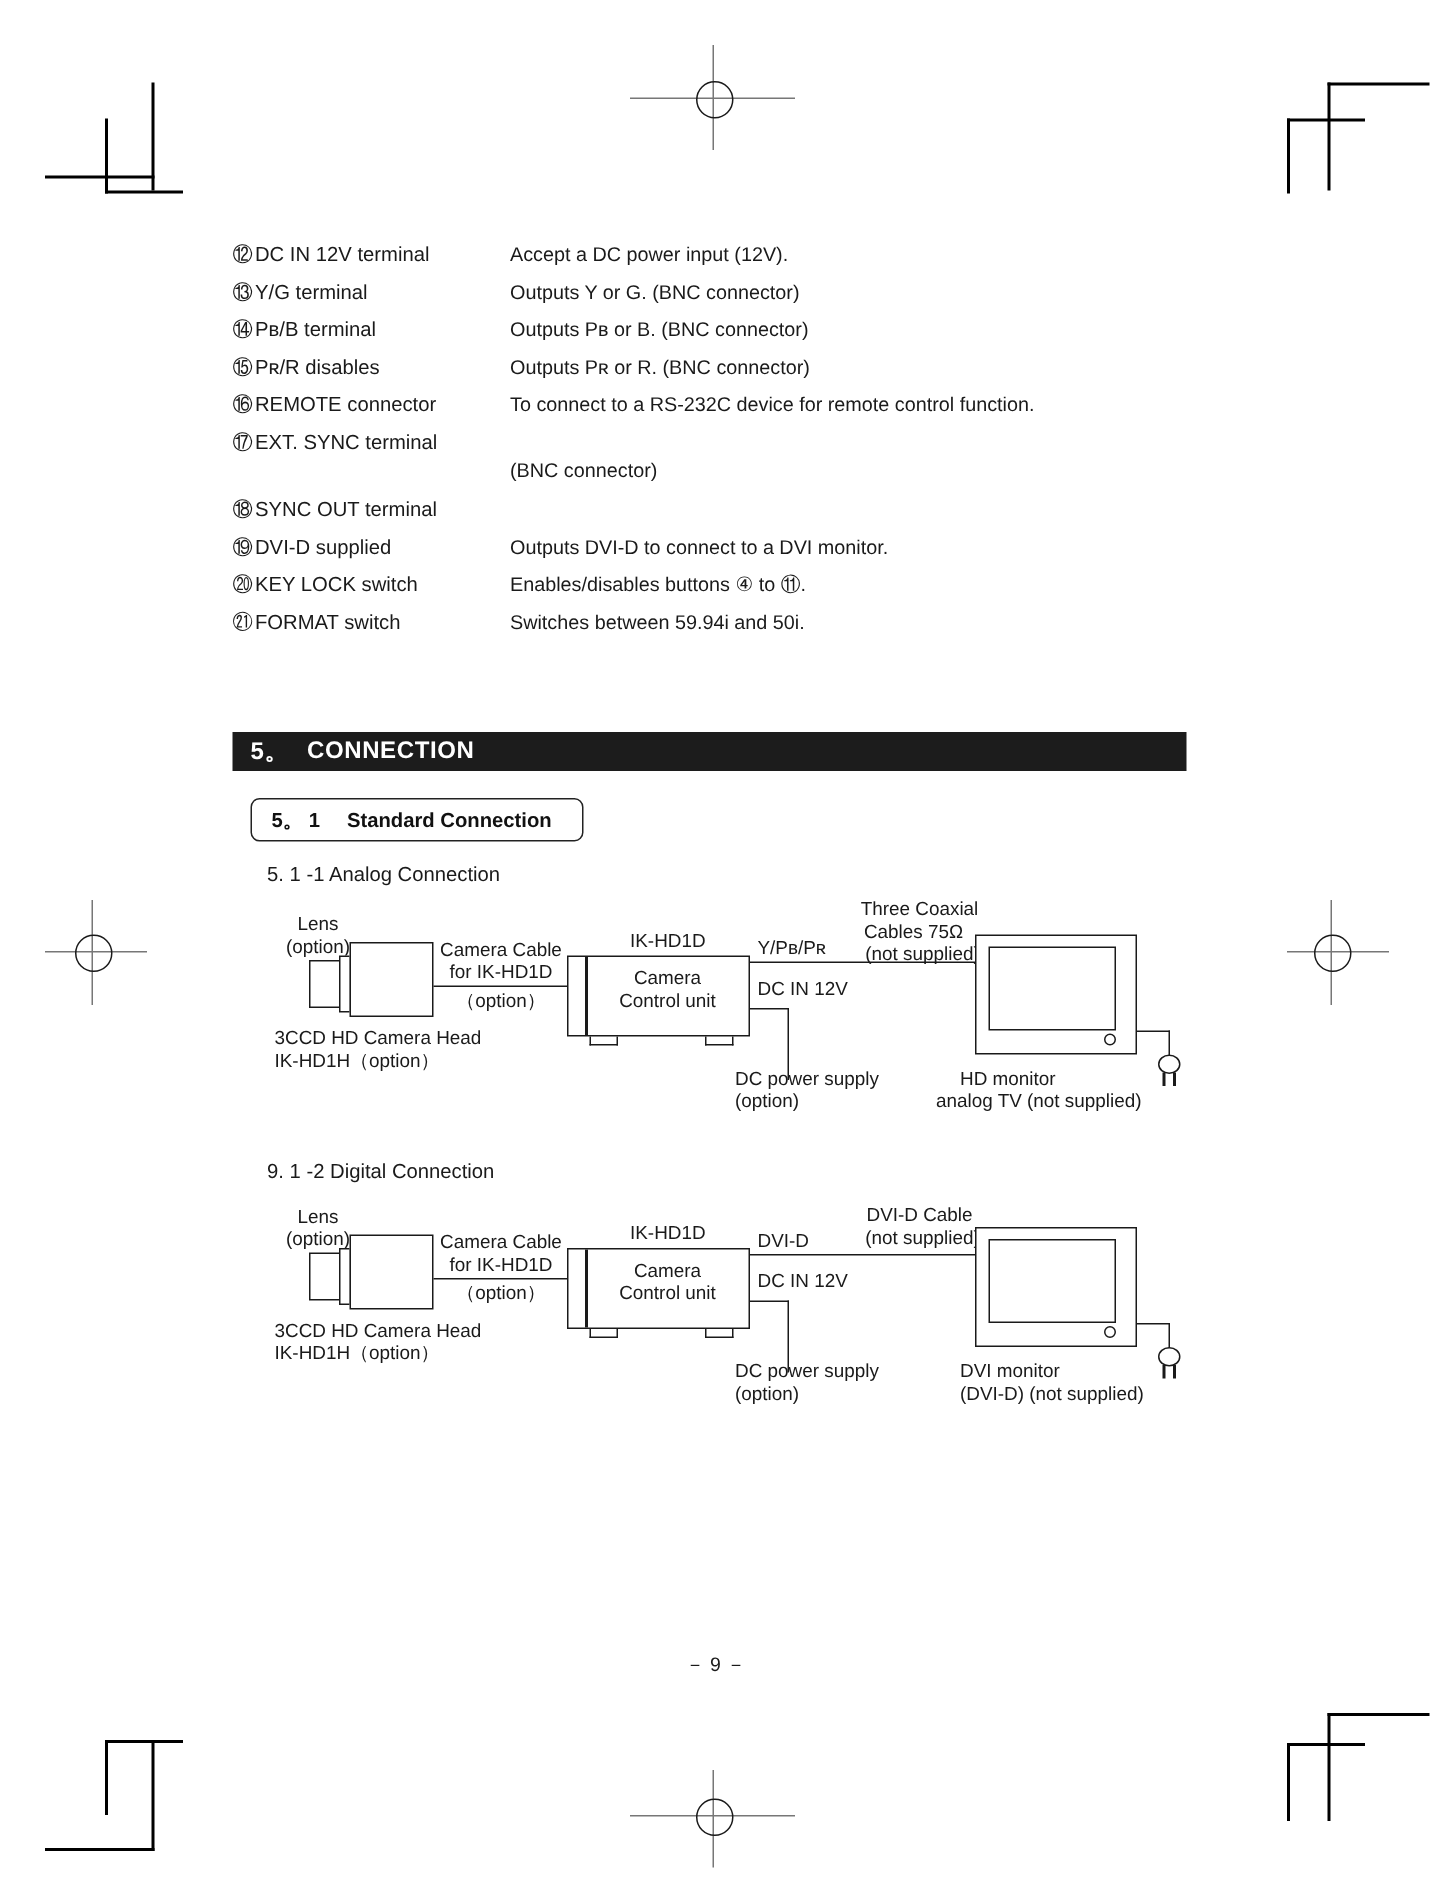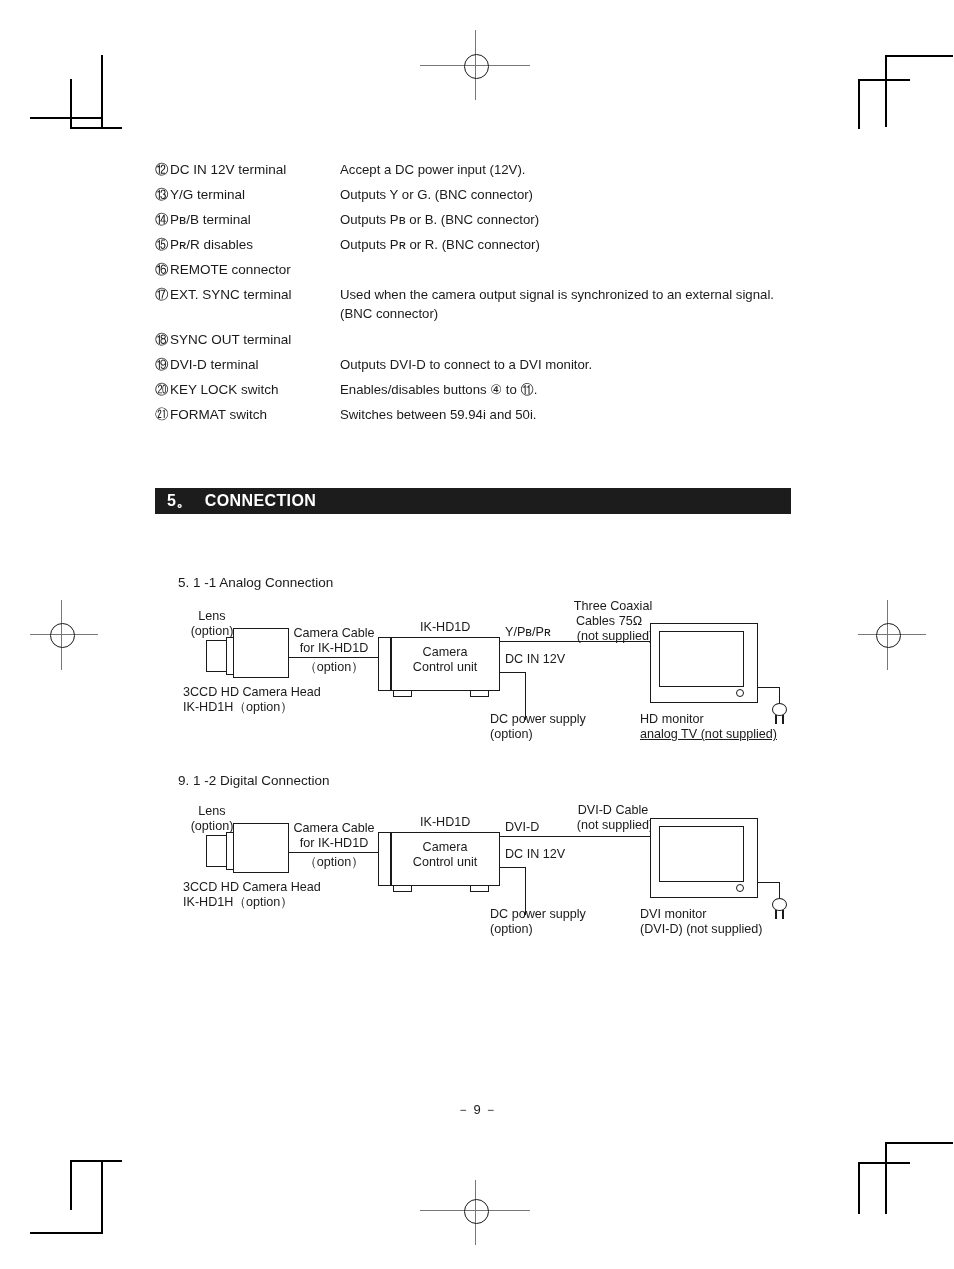--- a/index.html
+++ b/index.html
@@ -174,53 +174,57 @@
       <span class="term-desc">Outputs Pʙ or B. (BNC connector)</span>
     </div>
     <div class="term-row" style="top: 75px; height: 25px; position: absolute; left: 0px; width: 100%;">
       <span class="term-num">⑮</span>
       <span class="term-name">Pʀ/R disables</span>
       <span class="term-desc">Outputs Pʀ or R. (BNC connector)</span>
     </div>
     <div class="term-row" style="top: 100px; height: 25px; position: absolute; left: 0px; width: 100%;">
       <span class="term-num">⑯</span>
       <span class="term-name">REMOTE connector</span>
+      <span class="term-desc">To connect to a RS-232C device for remote control function.</span>
     </div>
     <div class="term-row" style="top: 125px; height: 45px; position: absolute; left: 0px; width: 100%;">
       <span class="term-num">⑰</span>
       <span class="term-name">EXT. SYNC terminal</span>
-      <span class="term-desc">Used when the camera output signal is synchronized to an external signal.</span>
       <span class="term-desc2">(BNC connector)</span>
     </div>
     <div class="term-row" style="top: 170px; height: 25px; position: absolute; left: 0px; width: 100%;">
       <span class="term-num">⑱</span>
       <span class="term-name">SYNC OUT terminal</span>
     </div>
     <div class="term-row" style="top: 195px; height: 25px; position: absolute; left: 0px; width: 100%;">
       <span class="term-num">⑲</span>
-      <span class="term-name">DVI-D terminal</span>
+      <span class="term-name">DVI-D supplied</span>
       <span class="term-desc">Outputs DVI-D to connect to a DVI monitor.</span>
     </div>
     <div class="term-row" style="top: 220px; height: 25px; position: absolute; left: 0px; width: 100%;">
       <span class="term-num">⑳</span>
       <span class="term-name">KEY LOCK switch</span>
       <span class="term-desc">Enables/disables buttons  ④  to  ⑪.</span>
     </div>
     <div class="term-row" style="top: 245px; height: 25px; position: absolute; left: 0px; width: 100%;">
       <span class="term-num">㉑</span>
       <span class="term-name">FORMAT switch</span>
       <span class="term-desc">Switches between 59.94i and 50i.</span>
     </div>
   </div>
 
   <div class="banner">
     <span class="bnum">5。</span>
     <span class="btitle">CONNECTION</span>
   </div>
 
+  <div class="pill">
+    <span class="pnum">5。 1</span>
+    <span class="ptitle">Standard Connection</span>
+  </div>
 
   <div class="subhead" style="left:178px;top:575px;">5. 1 -1   Analog Connection</div>
 
   <div class="dia" style="left:150px;top:595px;width:660px;height:150px;">
 
     <div class="lbl c" style="left:32px;top:14px;width:60px;">Lens</div>
     <div class="lbl c" style="left:22px;top:29px;width:80px;">(option)</div>
     <div class="boxthin" style="left:56px;top:45px;width:22px;height:32px;"></div>
     <div class="box" style="left:76px;top:42px;width:8px;height:38px;"></div>
     <div class="box" style="left:83px;top:33px;width:56px;height:50px;"></div>
@@ -254,21 +258,21 @@
 
     <div class="box" style="left:500px;top:28px;width:108px;height:80px;"></div>
     <div class="boxthin" style="left:509px;top:36px;width:85px;height:56px;"></div>
     <div class="led" style="left:586px;top:94px;"></div>
     <div class="ln lnh-t" style="left:608px;top:92px;width:22px;"></div>
     <div class="ln lnv-t" style="left:629px;top:92px;height:18px;"></div>
     <div class="plug-head" style="left:622px;top:108px;"></div>
     <div class="prong" style="left:625px;top:120px;"></div>
     <div class="prong" style="left:632px;top:120px;"></div>
     <div class="lbl" style="left:490px;top:117px;">HD monitor</div>
-    <div class="lbl" style="left:490px;top:132px;text-decoration:underline;">analog TV (not supplied)</div>
+    <div class="lbl" style="left:474px;top:132px;">analog TV (not supplied)</div>
   </div>
 
   <div class="subhead" style="left:178px;top:773px;">9. 1 -2   Digital Connection</div>
 
   <div class="dia" style="left:150px;top:795px;width:660px;height:150px;">
 
     <div class="lbl c" style="left:32px;top:9px;width:60px;">Lens</div>
     <div class="lbl c" style="left:22px;top:24px;width:80px;">(option)</div>
     <div class="boxthin" style="left:56px;top:40px;width:22px;height:32px;"></div>
     <div class="box" style="left:76px;top:37px;width:8px;height:38px;"></div>

